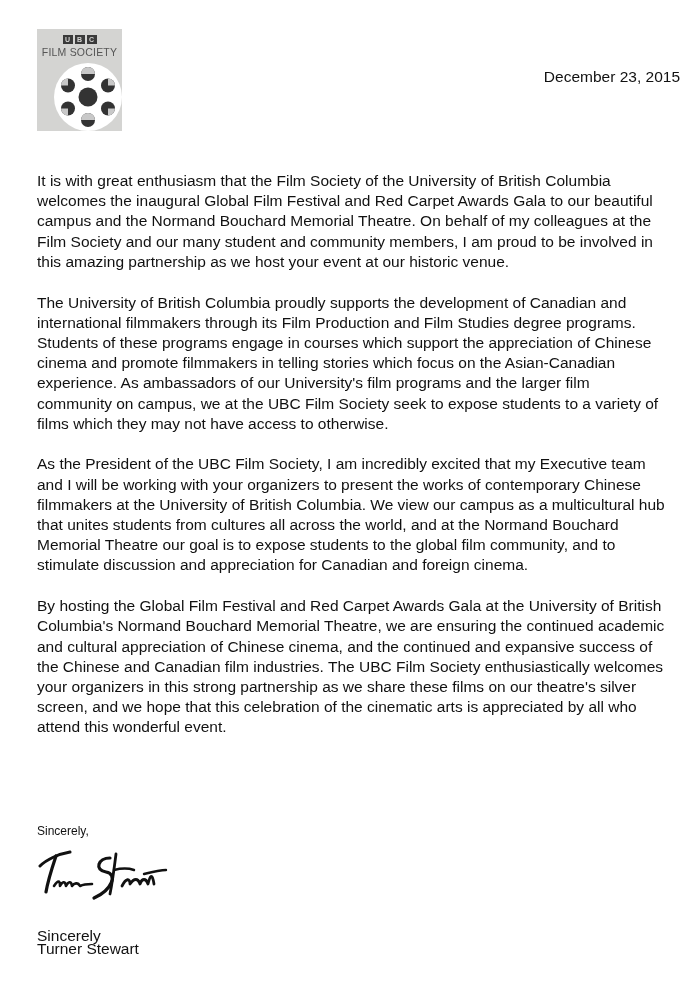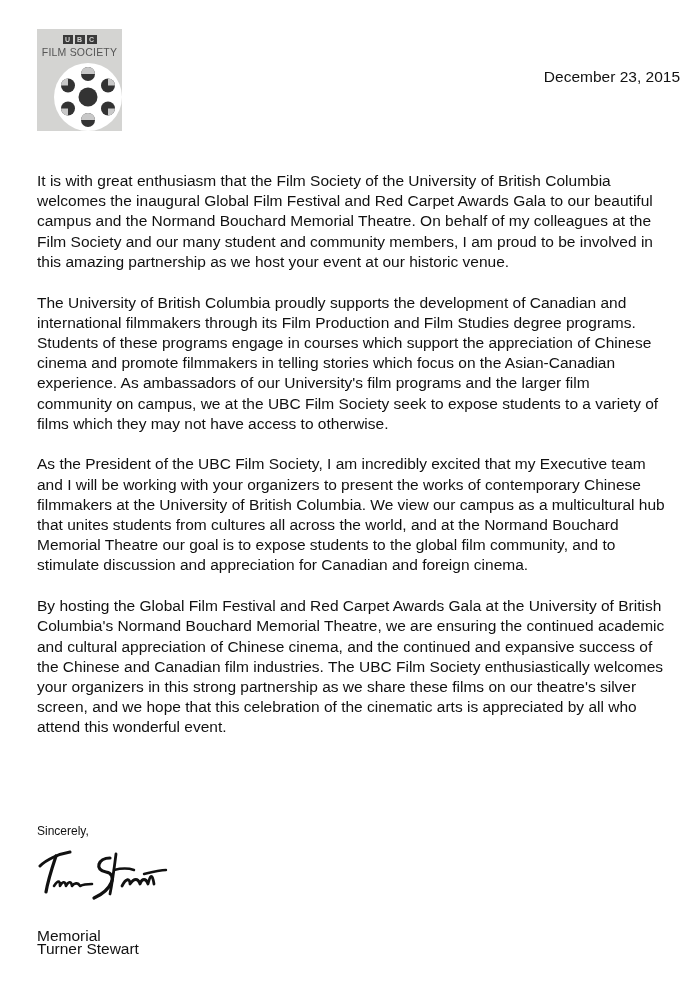--- a/index.html
+++ b/index.html
@@ -87,13 +87,13 @@
     <path d="M16 40 C 20 34, 22 34, 22 40 C 24 36, 27 34, 28 40 C 30 36, 33 34, 34 40 C 36 37, 40 36, 42 40 C 46 38, 50 38, 54 38" stroke-width="2.6"></path>
     <path d="M72 12 C 60 12, 56 24, 68 26 C 80 28, 74 44, 56 52" stroke-width="3.2"></path>
     <path d="M78 8 C 76 24, 74 38, 72 48" stroke-width="2.8"></path>
     <path d="M76 24 C 84 22, 90 22, 96 24" stroke-width="2.4"></path>
     <path d="M84 40 C 88 32, 92 32, 92 38 C 96 32, 100 32, 102 38 C 104 32, 108 32, 110 38 C 112 30, 114 26, 116 38" stroke-width="2.8"></path>
     <path d="M106 28 C 114 26, 122 24, 128 24" stroke-width="2.4"></path>
   </g>
 </svg>
 
 <div class="sig-name">Turner Stewart</div>
-<div class="sig-title">Memorial</div>
+<div class="sig-title">Sincerely</div>
 
 </body></html>

